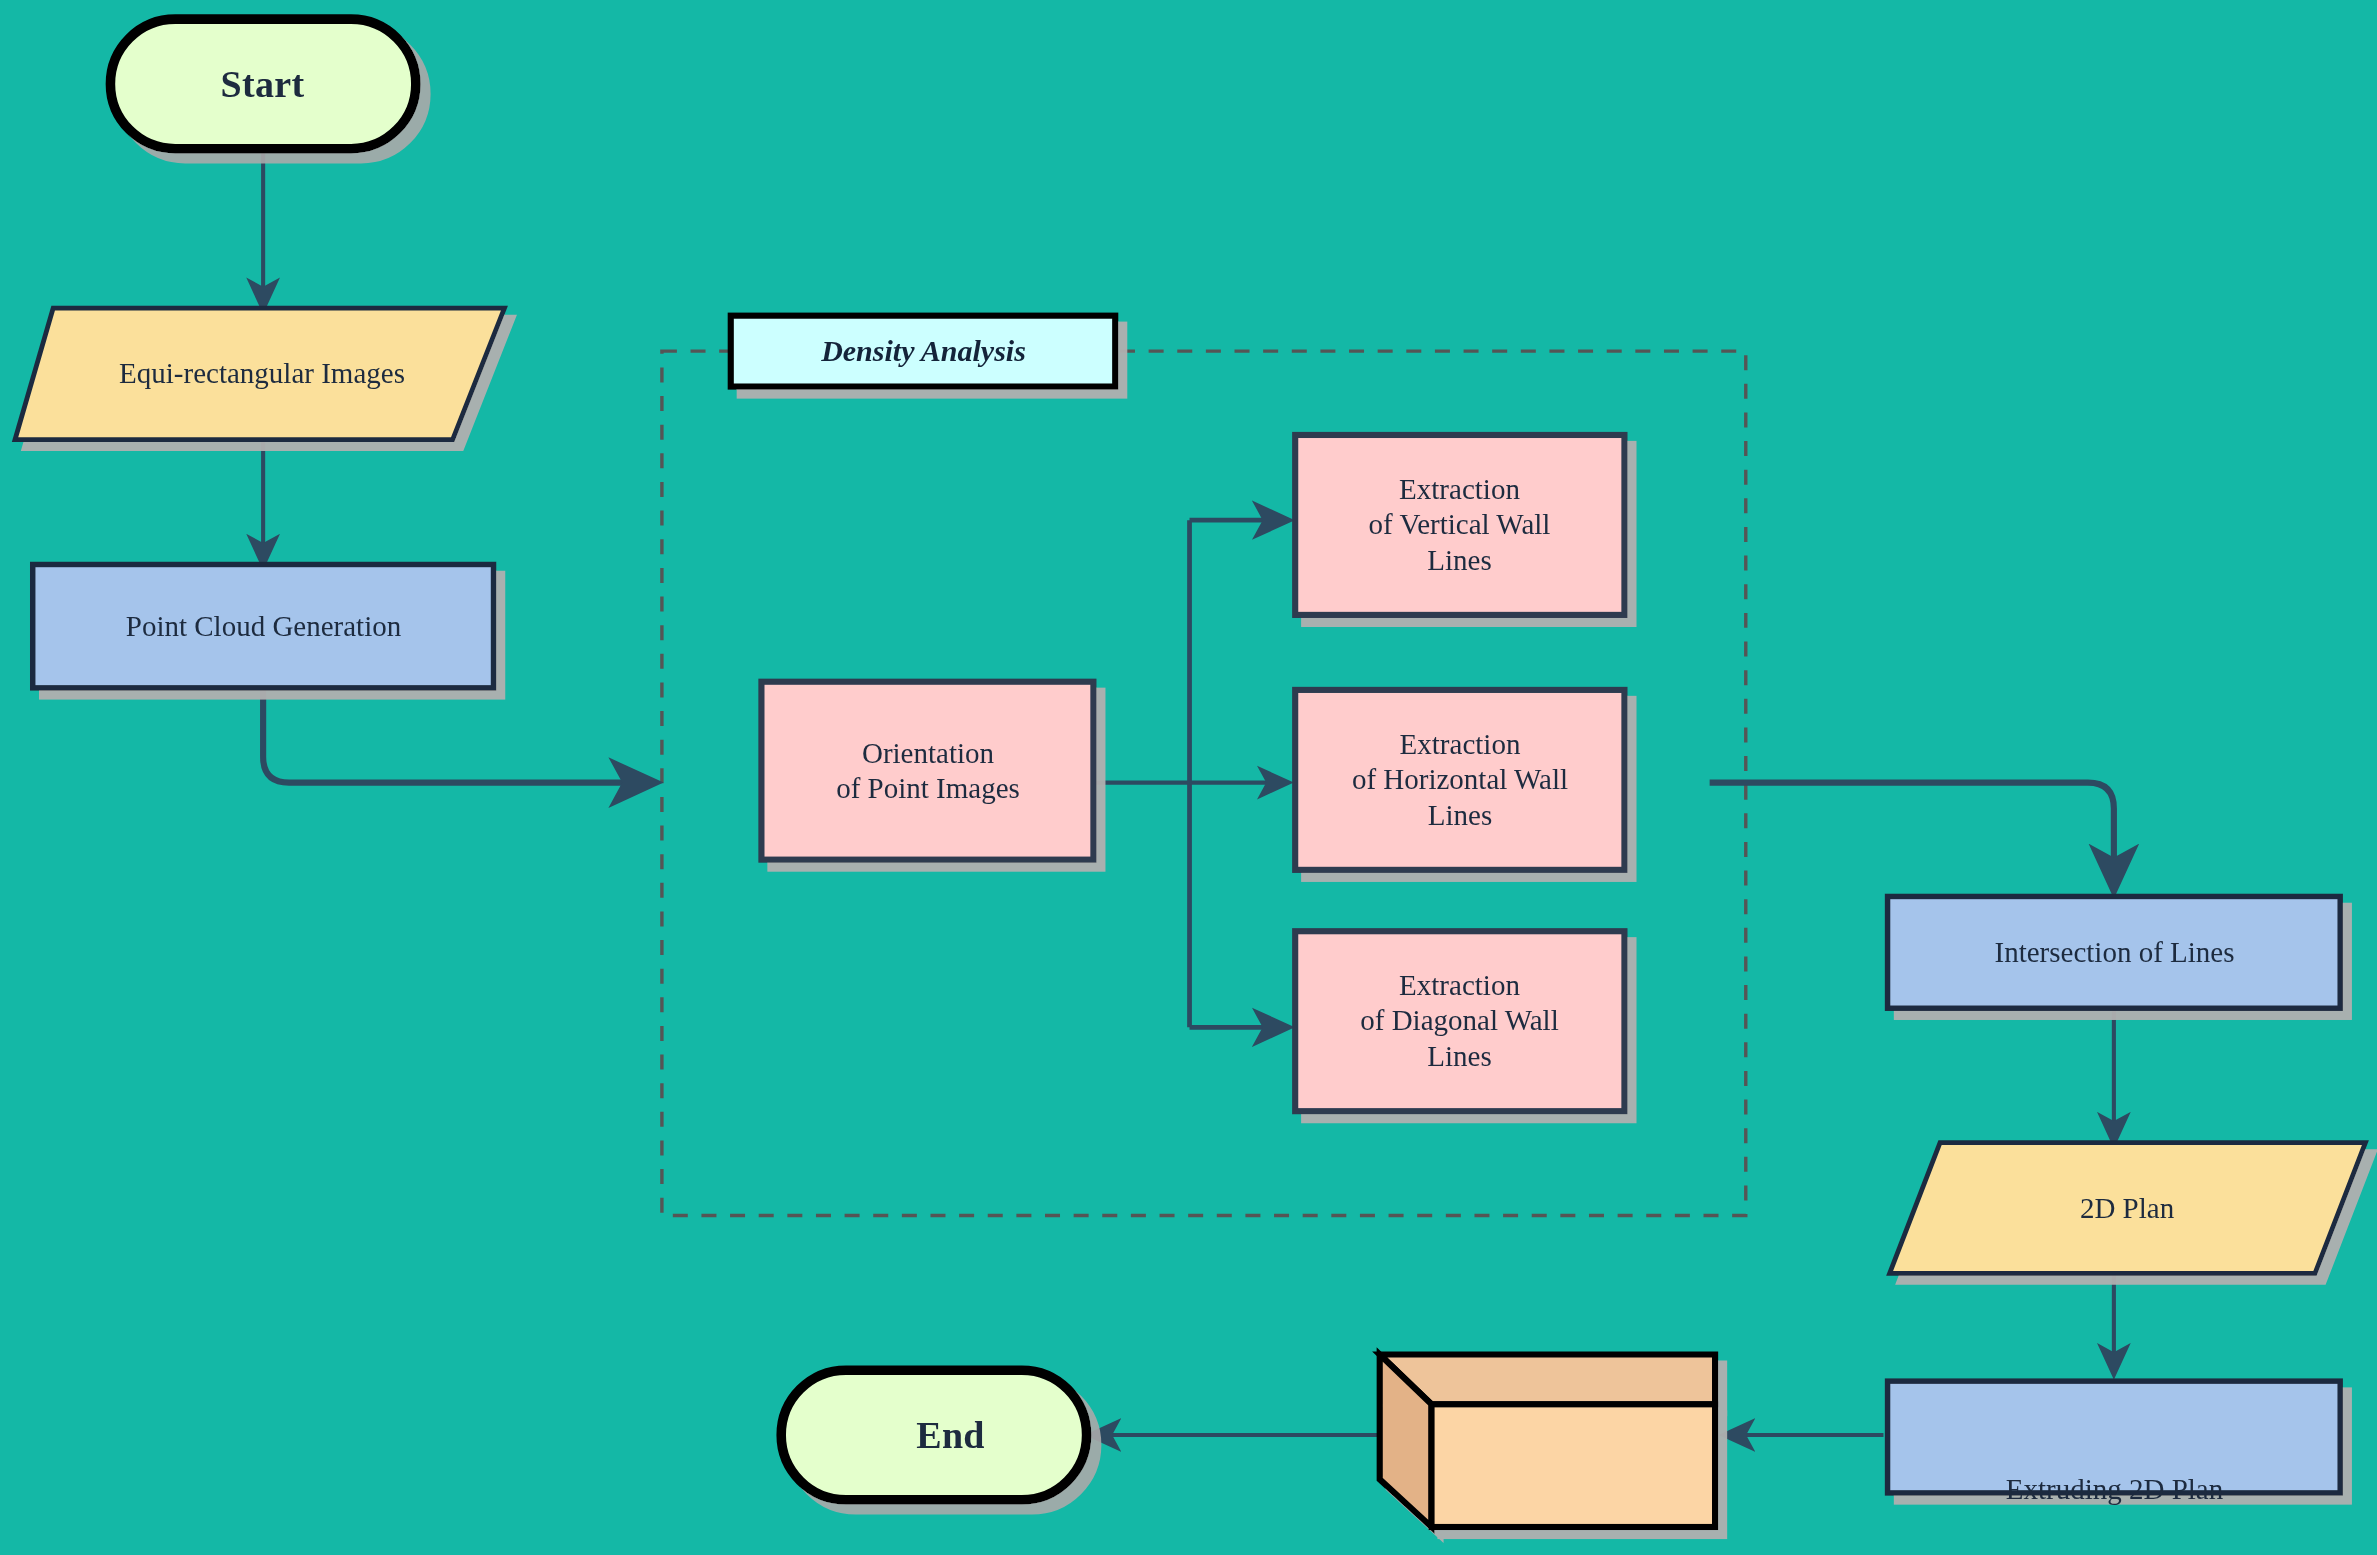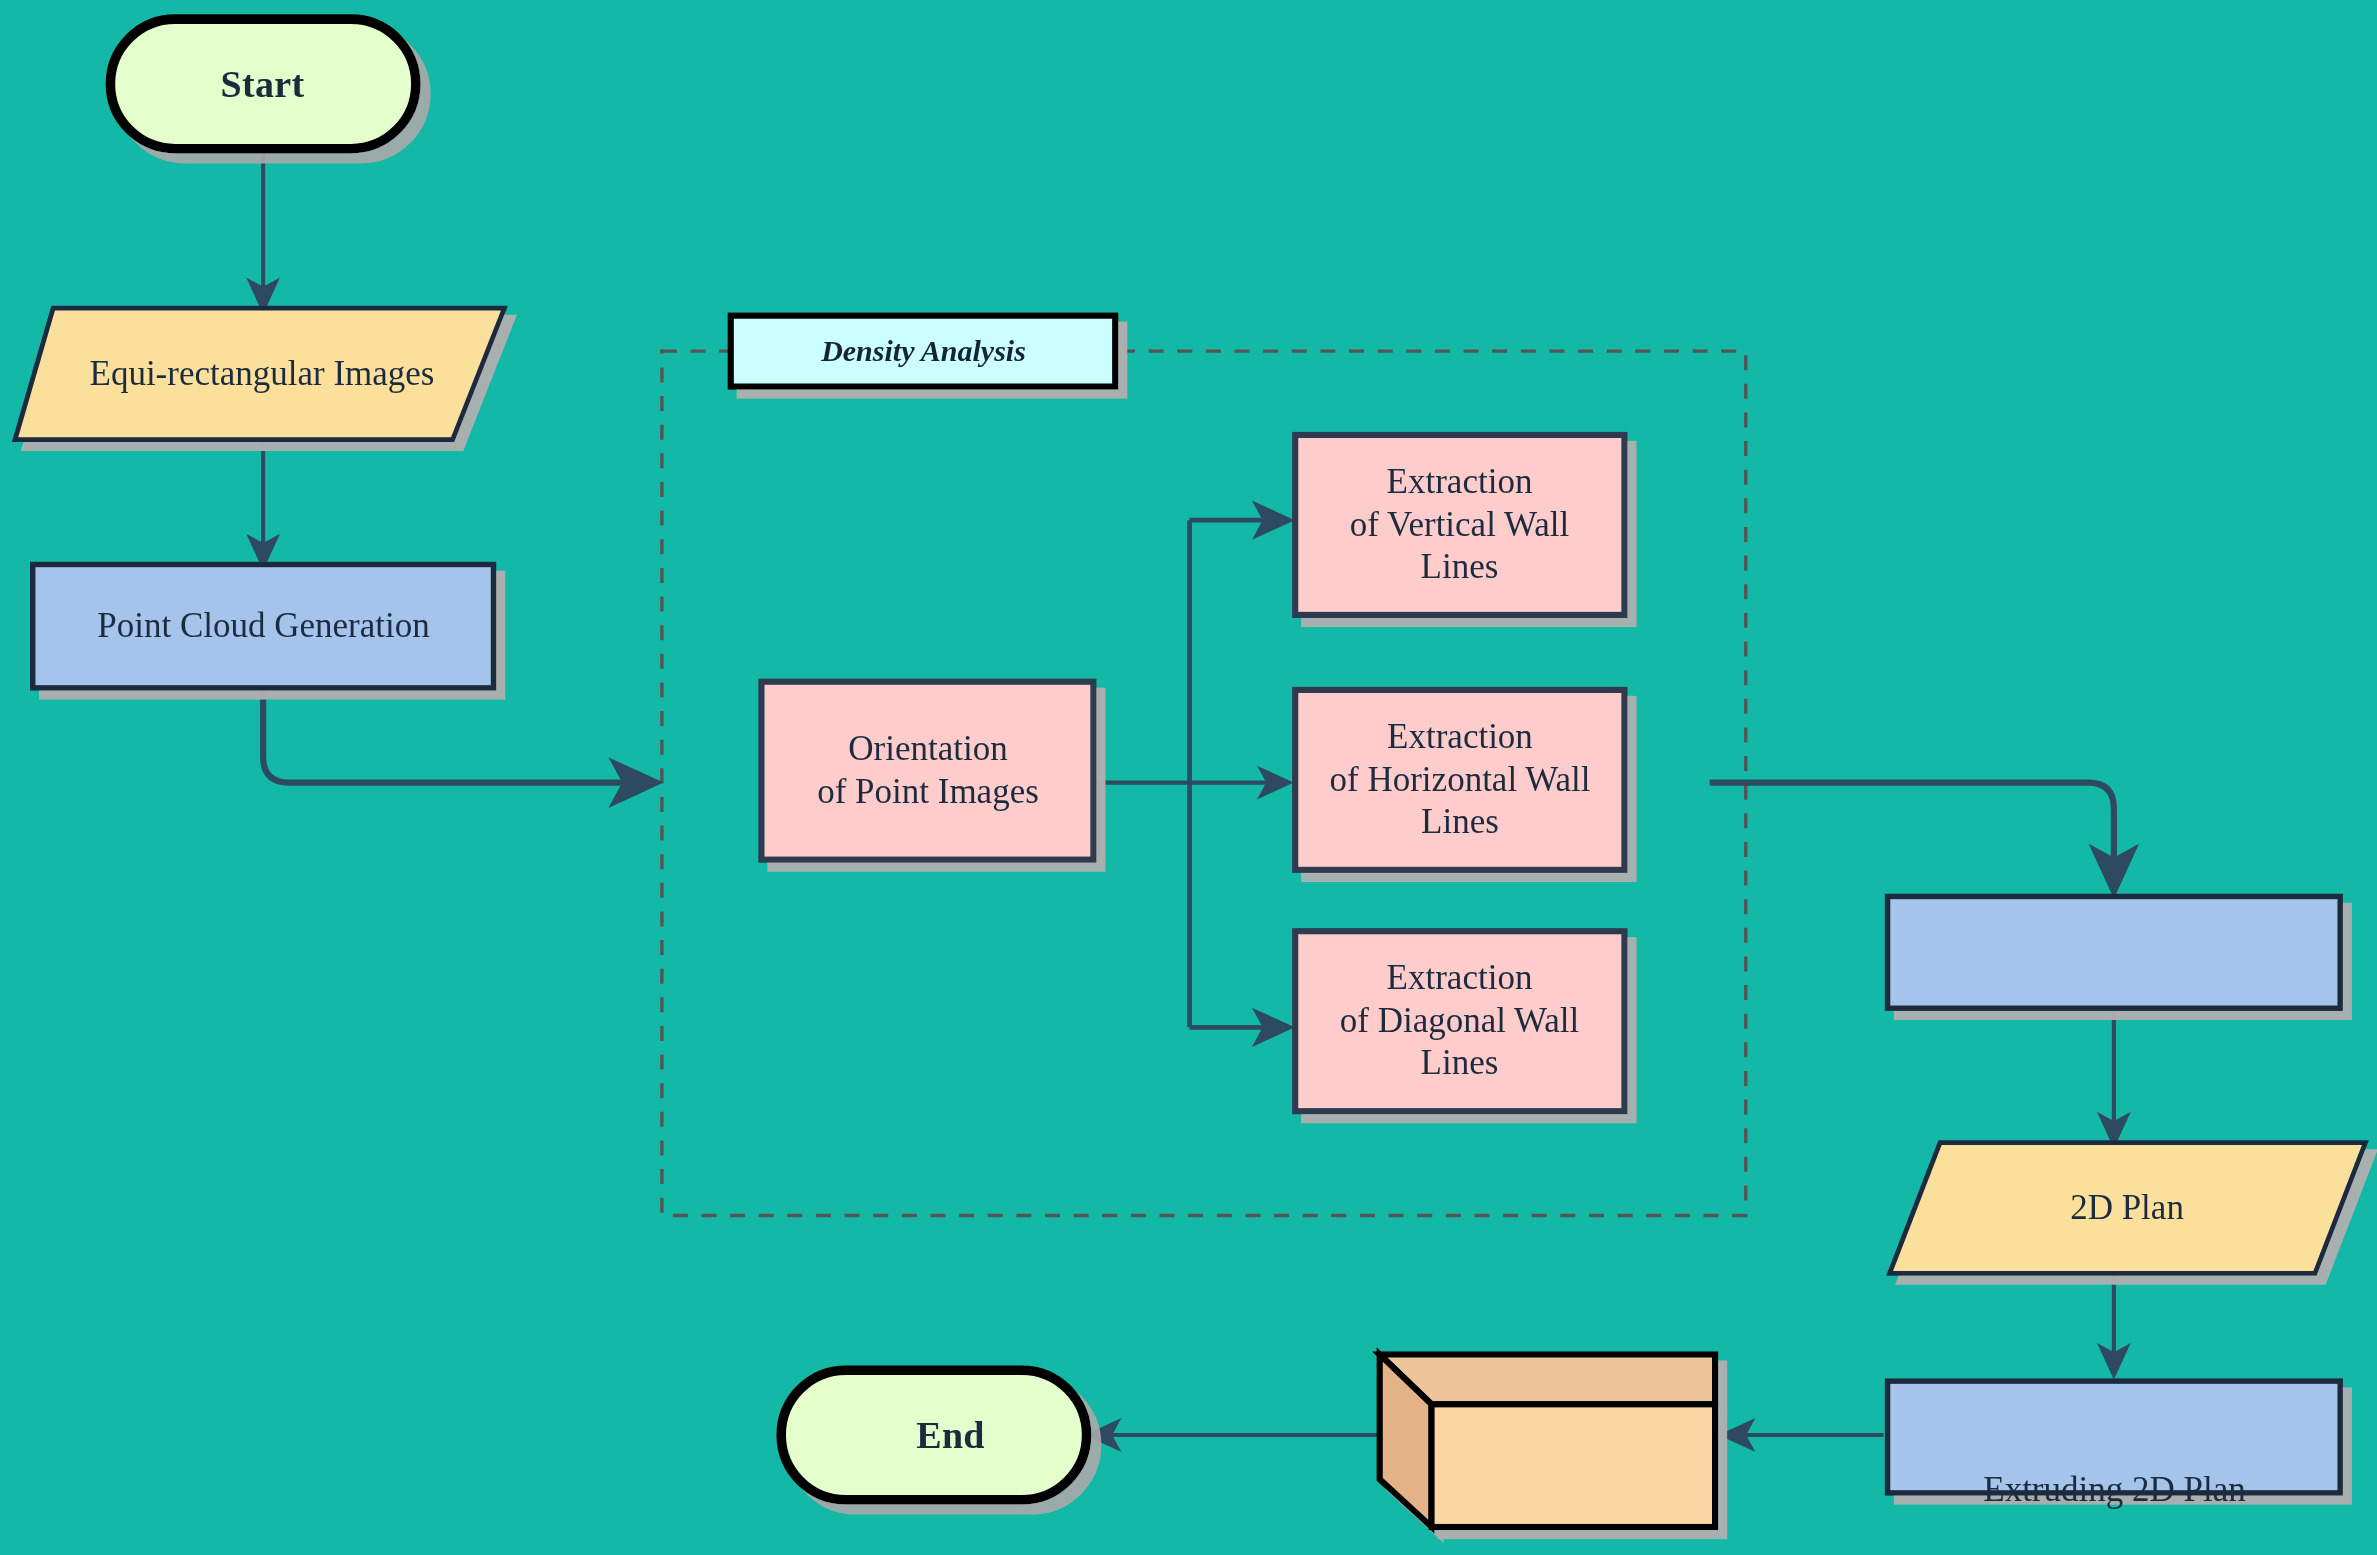--- a/index.html
+++ b/index.html
@@ -30,21 +30,21 @@
     color: #1d2b3f;
     pointer-events: none;
     line-height: 1.22;
     white-space: pre-line;
   }
   .terminal-label {
     font-weight: bold;
     font-size: 38px;
     letter-spacing: 0.3px;
   }
-  .proc-label { font-size: 35px; }
+  .proc-label { font-size: 29px; }
   .group-label {
     font-weight: bold;
     font-style: italic;
     font-size: 30px;
     color: #14243a;
   }
 </style>
 </head>
 <body>
 
@@ -149,20 +149,21 @@
 Lines</div>
 
   <div class="node-label proc-label" style="left:1292px; top:690px; width:336px; height:180px;">Extraction
 of Horizontal Wall
 Lines</div>
 
   <div class="node-label proc-label" style="left:1295px; top:931px; width:329px; height:180px;">Extraction
 of Diagonal Wall
 Lines</div>
 
+  <div class="node-label proc-label" style="left:1888px; top:897px; width:453px; height:112px;">Intersection of Lines</div>
 
   <div class="node-label proc-label" style="left:1902px; top:1143px; width:450px; height:131px;">2D Plan</div>
 
   <div class="node-label proc-label" style="left:1888px; top:1434px; width:453px; height:112px;">Extruding 2D Plan</div>
 
 
   <div class="node-label terminal-label" style="left:798px; top:1370px; width:305px; height:130px;">End</div>
 
 </div>
 

